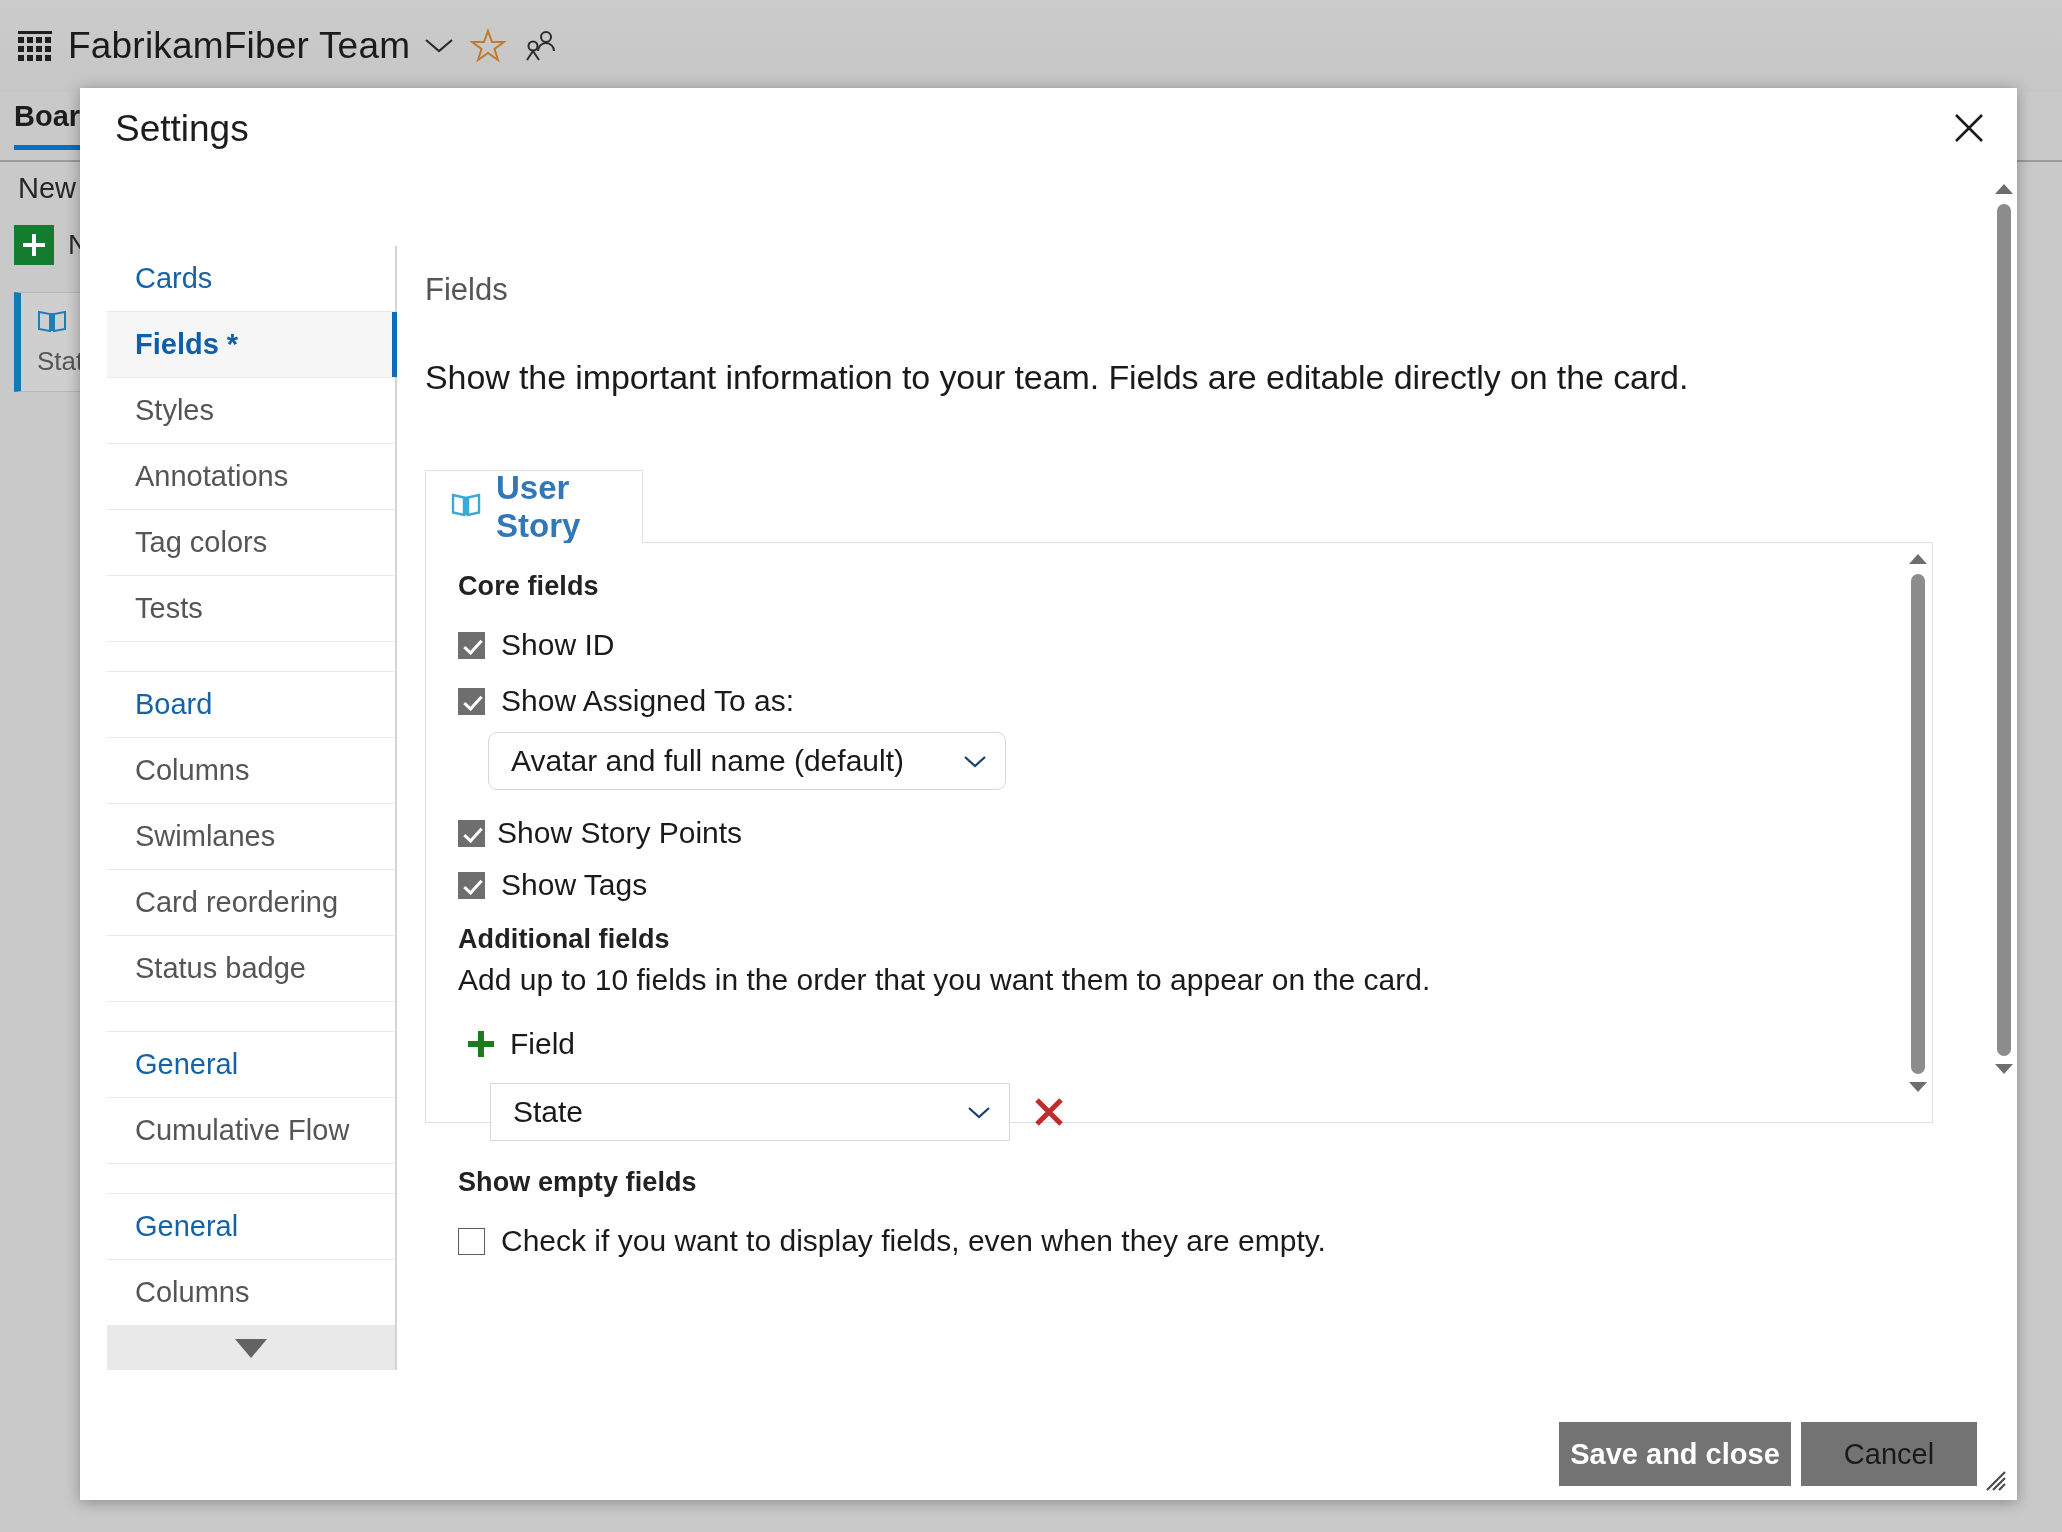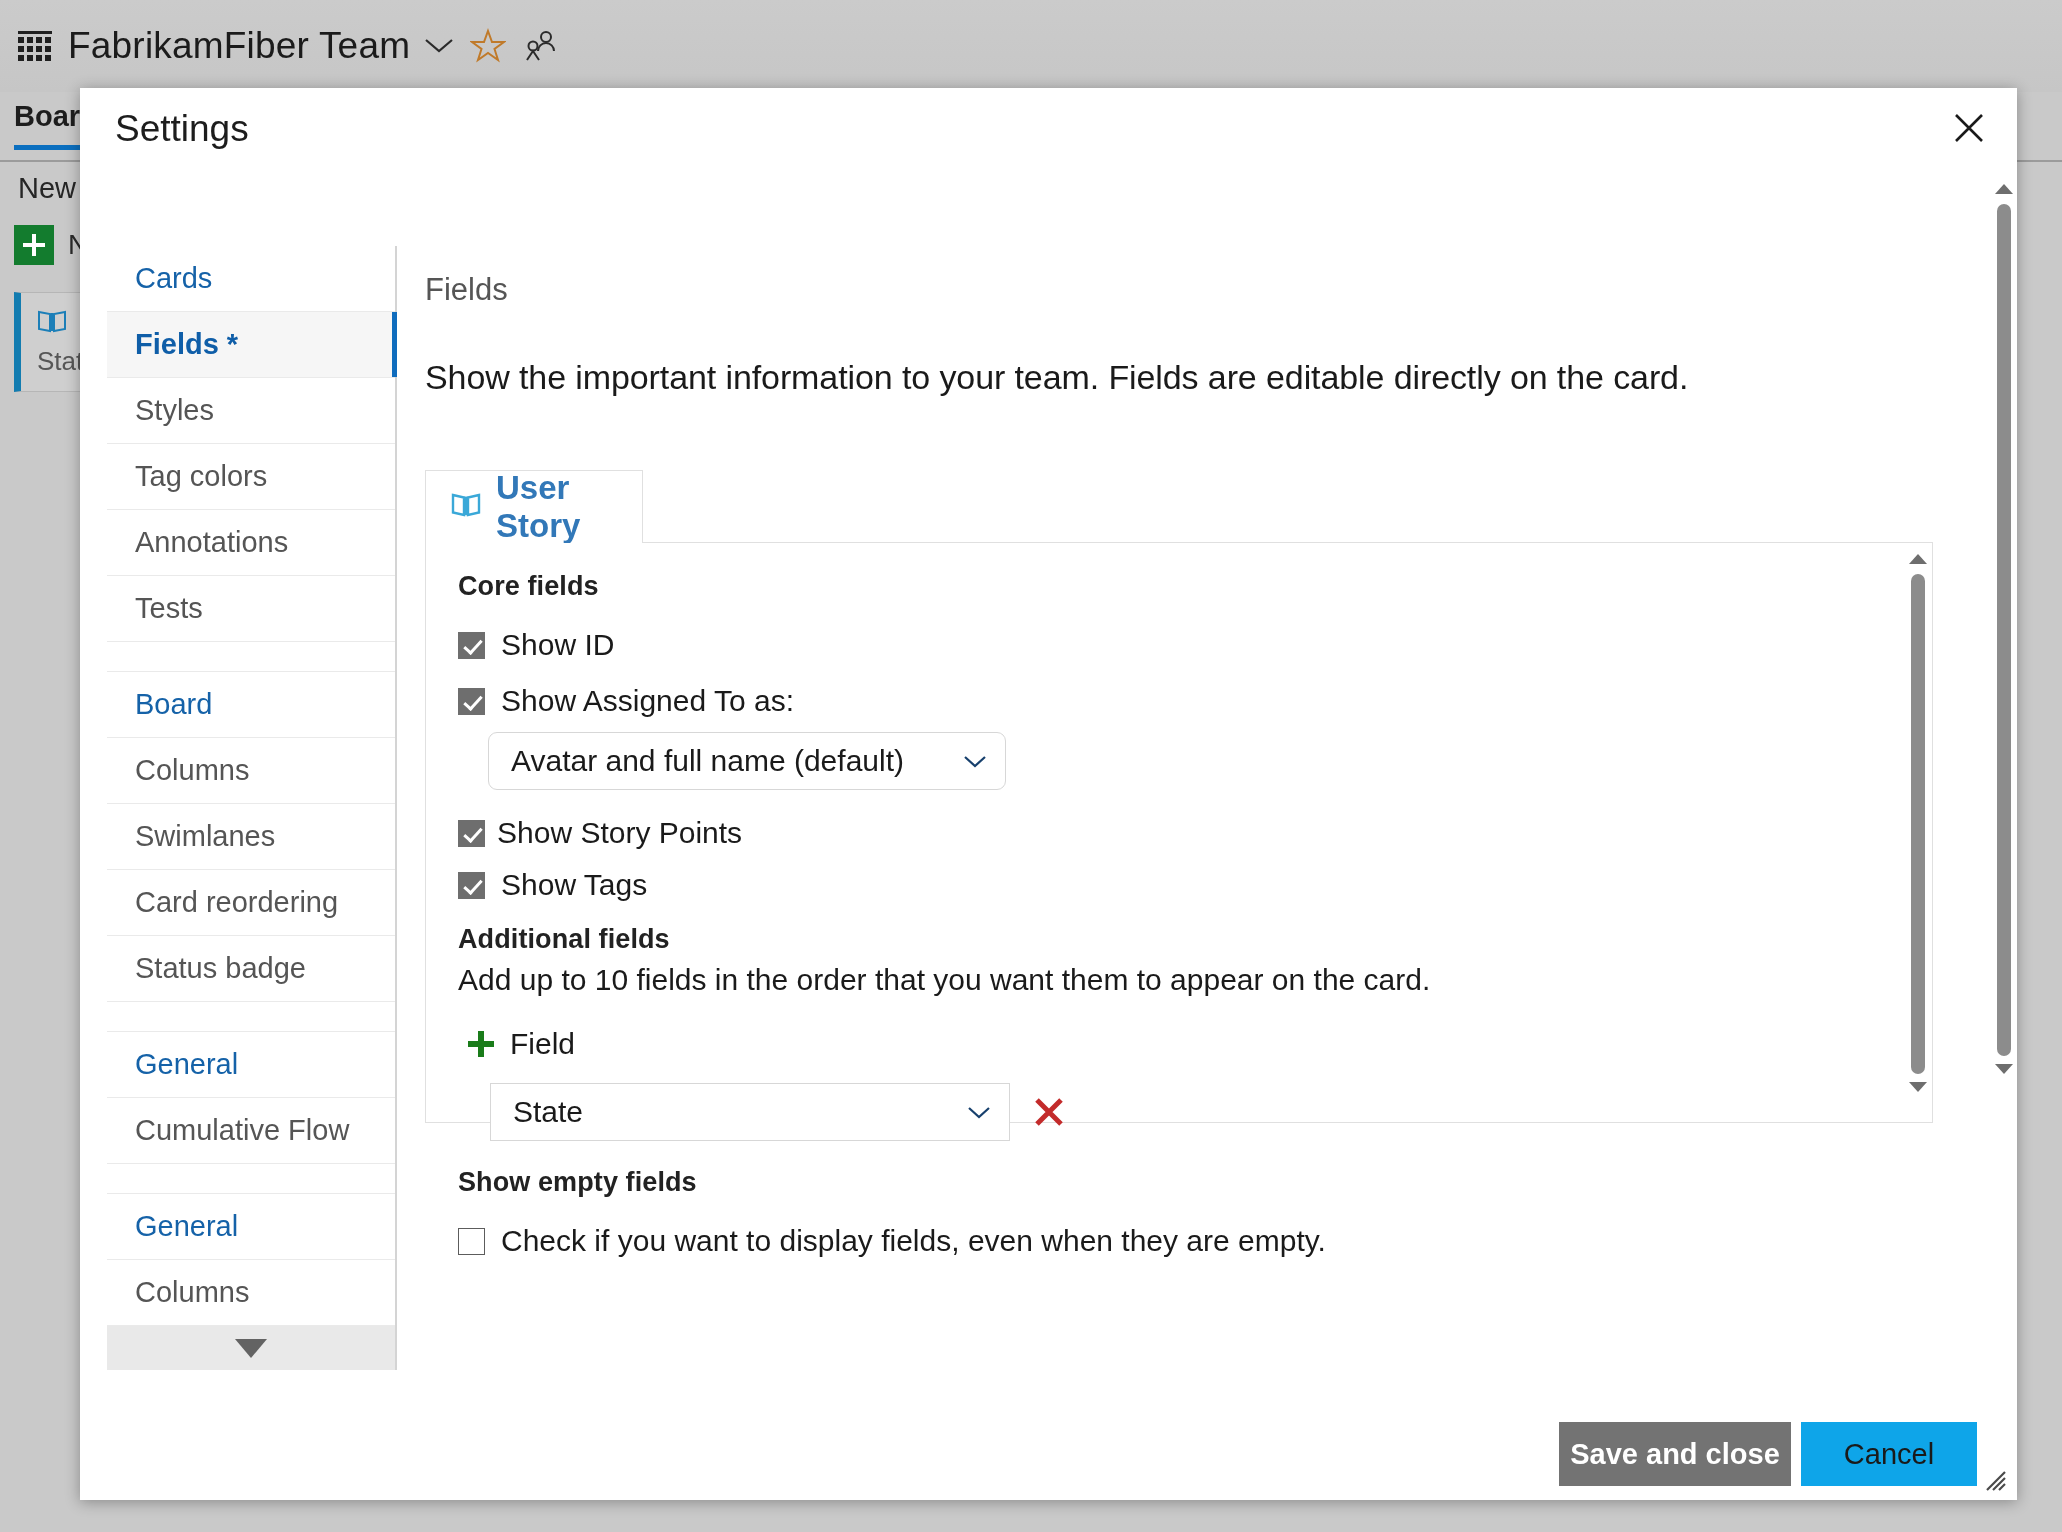--- a/index.html
+++ b/index.html
@@ -234,21 +234,21 @@
     position: absolute; left: 0; bottom: 0; width: 1937px; height: 92px;
   }
   .btn {
     position: absolute; top: 14px; height: 64px; border: none;
     font-size: 29px; font-family: "Liberation Sans", sans-serif; cursor: pointer;
   }
   .btn-primary {
     right: 226px; width: 232px; background: #737373; color: #fff; font-weight: 700;
   }
   .btn-secondary {
-    right: 40px; width: 176px; background: #0ea5e9; color: #1a1a1a;
+    right: 40px; width: 176px; background: #737373; color: #1a1a1a;
   }
   .grip { position: absolute; right: 10px; bottom: 8px; width: 26px; height: 26px; }
 </style>
 </head>
 <body>
 
 <div id="app-bg">
 
   <div class="bg-topbar">
     <div class="bg-topbar-inner">
@@ -347,22 +347,22 @@
           <span class="sb-tri-down"></span>
         </div>
     </div>
 
     <nav class="side-nav">
 
       <div>
         <div class="nav-group-title">Cards</div>
         <div class="nav-item active"><span>Fields *</span></div>
         <div class="nav-item"><span>Styles</span></div>
+        <div class="nav-item"><span>Annotations</span></div>
         <div class="nav-item"><span>Tag colors</span></div>
-        <div class="nav-item"><span>Annotations</span></div>
         <div class="nav-item"><span>Tests</span></div>
       </div>
 
       <div class="nav-group-gap"></div>
 
       <div>
         <div class="nav-group-title">Board</div>
         <div class="nav-item"><span>Columns</span></div>
         <div class="nav-item"><span>Swimlanes</span></div>
         <div class="nav-item"><span>Card reordering</span></div>

